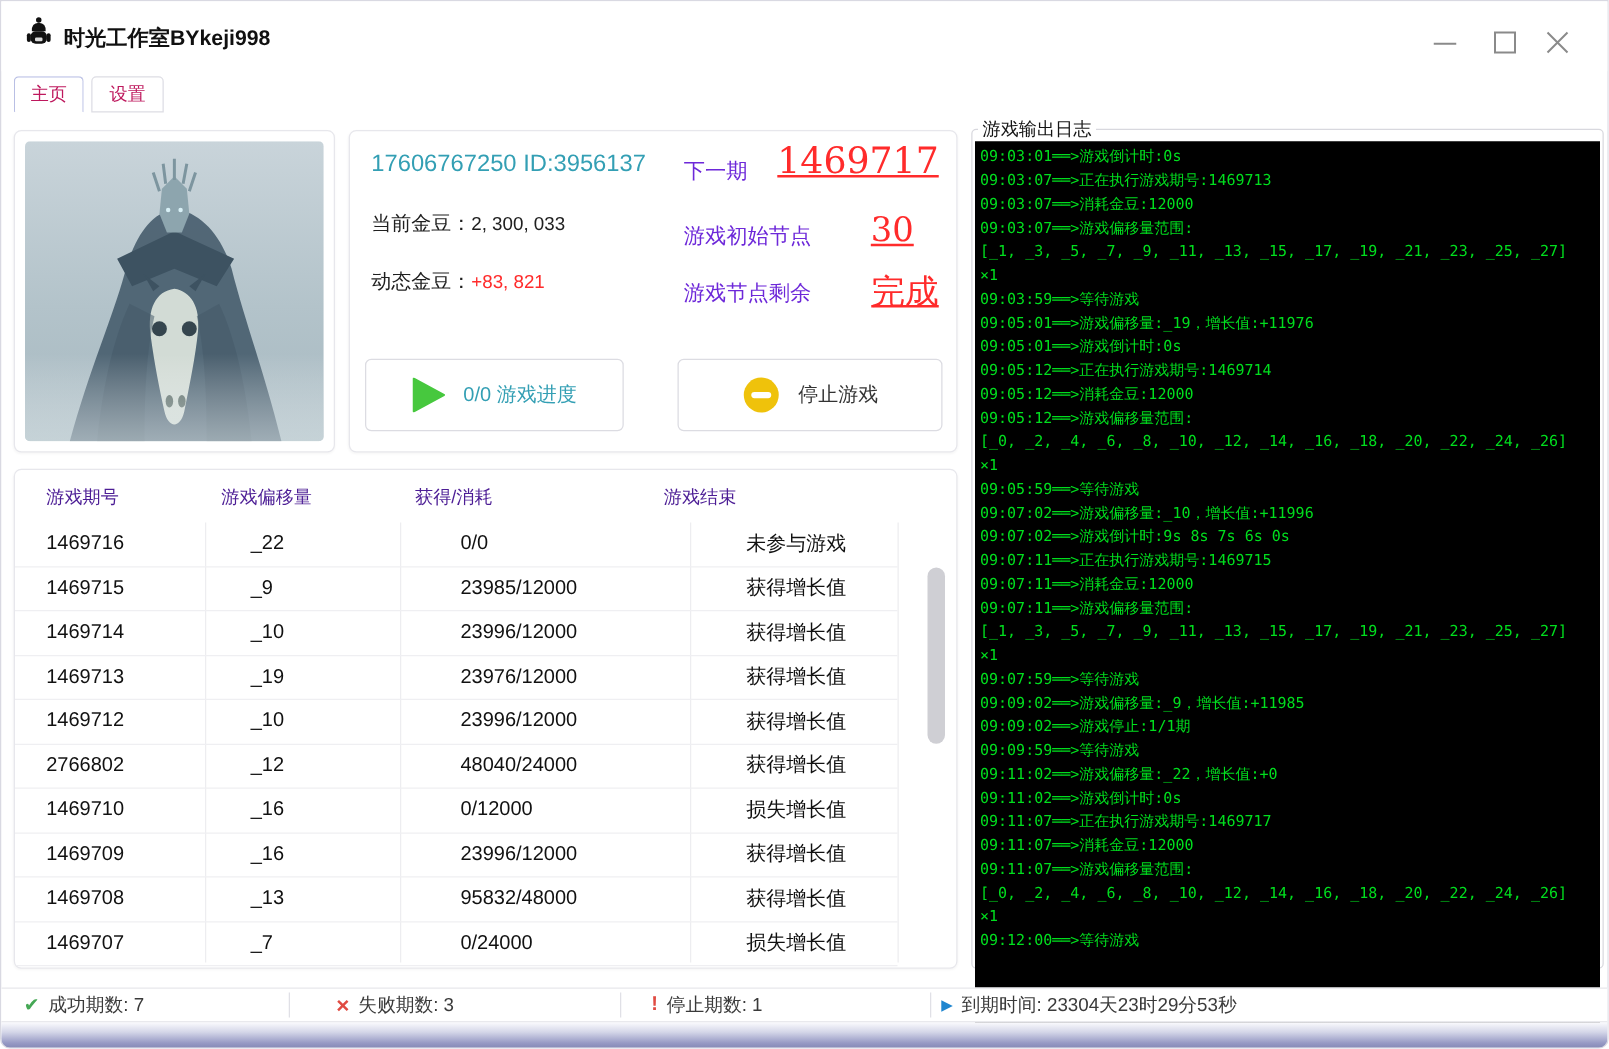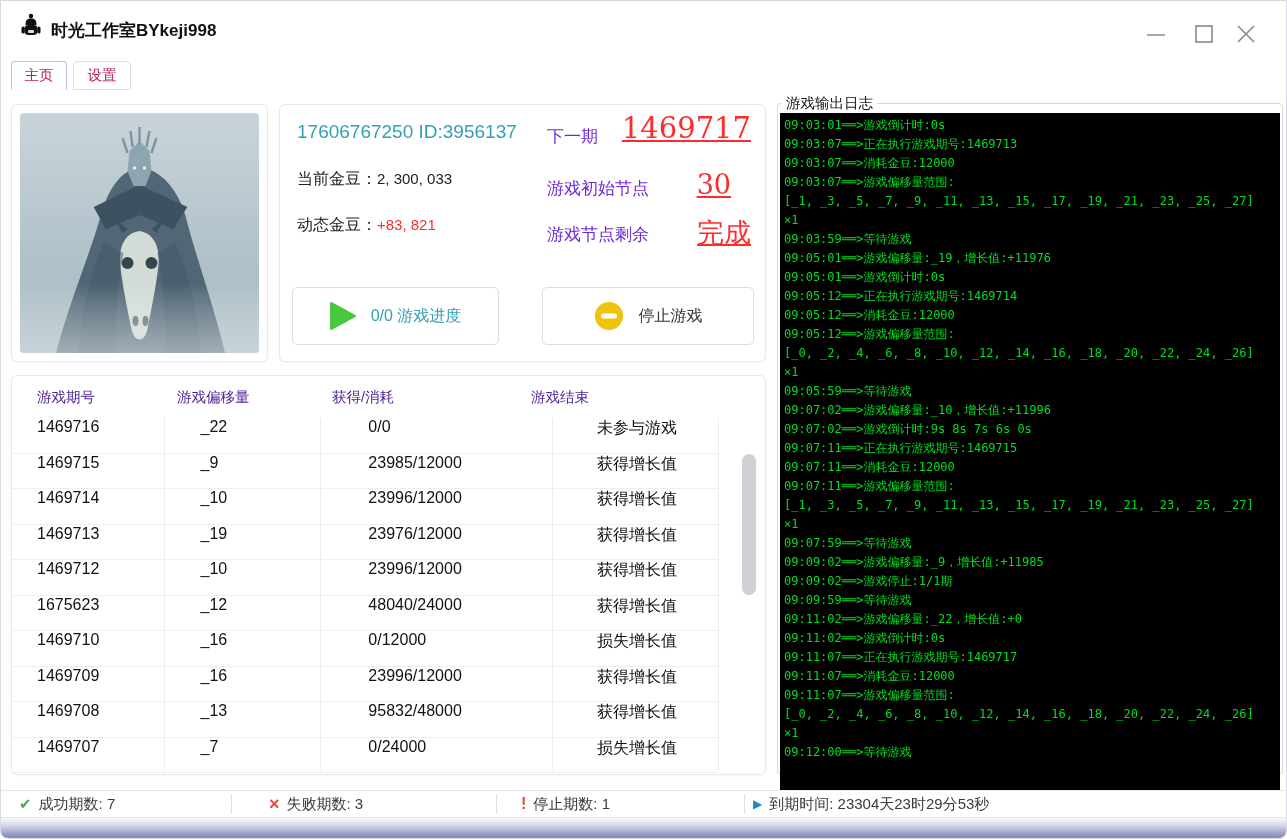--- a/index.html
+++ b/index.html
@@ -50,21 +50,21 @@
   .btn-stop .lbl { font-size:16px; color:#333; }
   .play-ico svg { display:block; }
   .stop-ico svg { display:block; }
 
   
   .thead-cell { position:absolute; top:12px; font-size:14.5px; color:#4c1d95; }
   .th1{left:25px;} .th2{left:165px;} .th3{left:320px;} .th4{left:519px;}
   .vline { position:absolute; top:42px; bottom:4px; width:1px; background:#ededf0; }
   .vl1{left:152px;} .vl2{left:308px;} .vl3{left:540px;} .vl4{left:706px;}
   .tbody { position:absolute; left:0; top:42px; width:706px; }
-  .trow { position:relative; height:35.5px; border-bottom:1px solid #efeff2; display:flex; align-items:flex-start;
+  .trow { position:relative; height:35.5px; border-bottom:1px solid #efeff2; display:flex; align-items:center;
           font-size:16px; color:#111;gap:48px; }
   .td { white-space:nowrap; overflow:hidden; }
   .td1{ width:152px; padding-left:25px; } .td2{ width:156px; padding-left:17px; }
   .td3{ width:232px; padding-left:12px; } .td4{ width:166px; padding-left:10px; }
   .scrollbar-track { position:absolute; right:8px; top:44px; bottom:6px; width:16px; }
   .scrollbar-thumb { position:absolute; left:1px; top:34px; width:14px; height:141px; background:#cfcfd4; border-radius:7px; }
 
   
   .log-group { position:absolute; left:776px; top:93px; width:506px; height:681px;
                border:1px solid #d8d8de; border-radius:4px; padding:0 2px 2px; }
@@ -242,21 +242,21 @@
         </div>
 
         <div class="trow">
           <span class="td td1">1469712</span>
           <span class="td td2">_10</span>
           <span class="td td3">23996/12000</span>
           <span class="td td4">获得增长值</span>
         </div>
 
         <div class="trow">
-          <span class="td td1">1675623</span>
+          <span class="td td1">2766802</span>
           <span class="td td2">_12</span>
           <span class="td td3">48040/24000</span>
           <span class="td td4">获得增长值</span>
         </div>
 
         <div class="trow">
           <span class="td td1">1469710</span>
           <span class="td td2">_16</span>
           <span class="td td3">0/12000</span>
           <span class="td td4">损失增长值</span>

